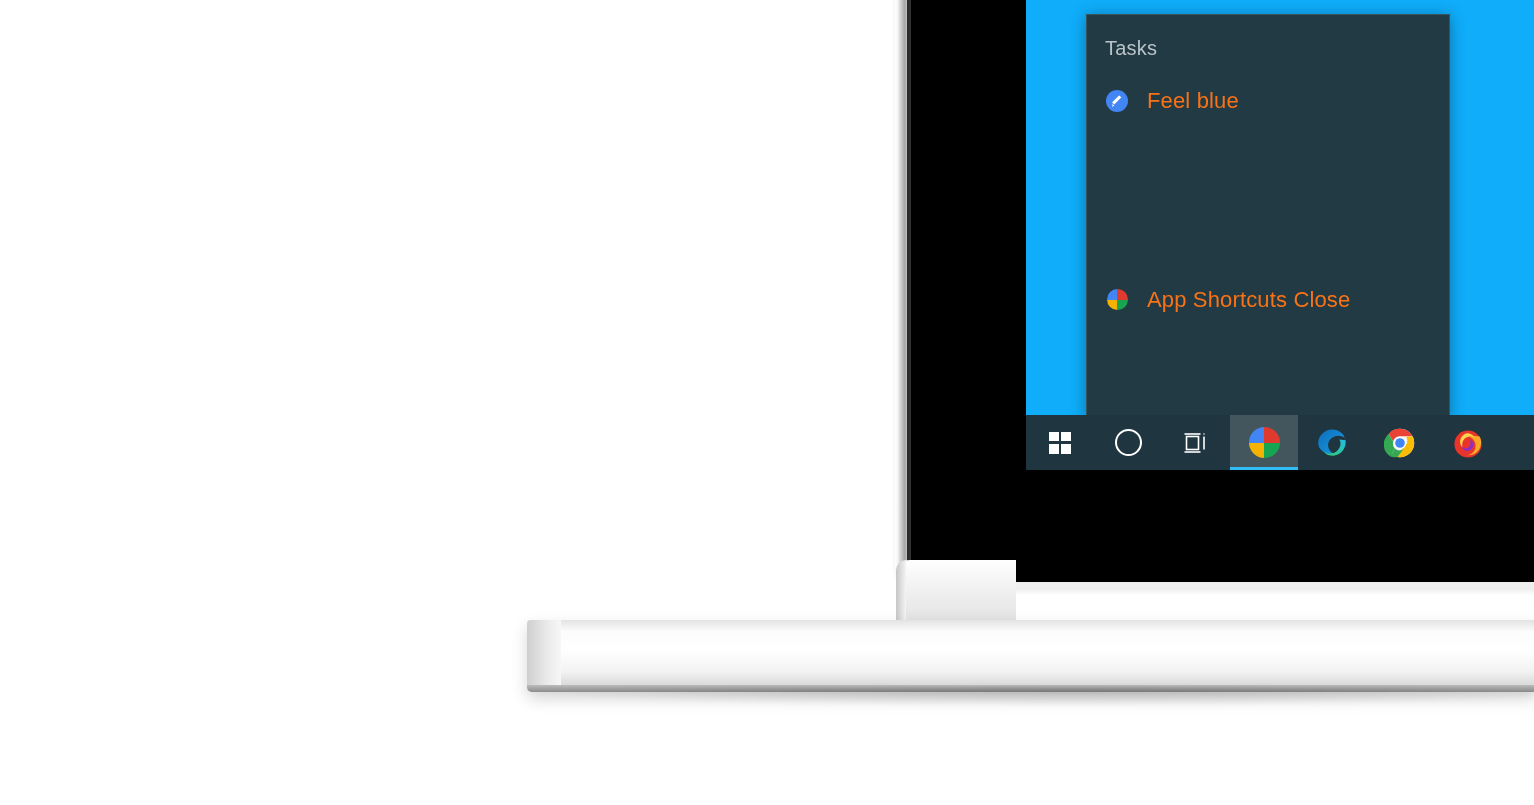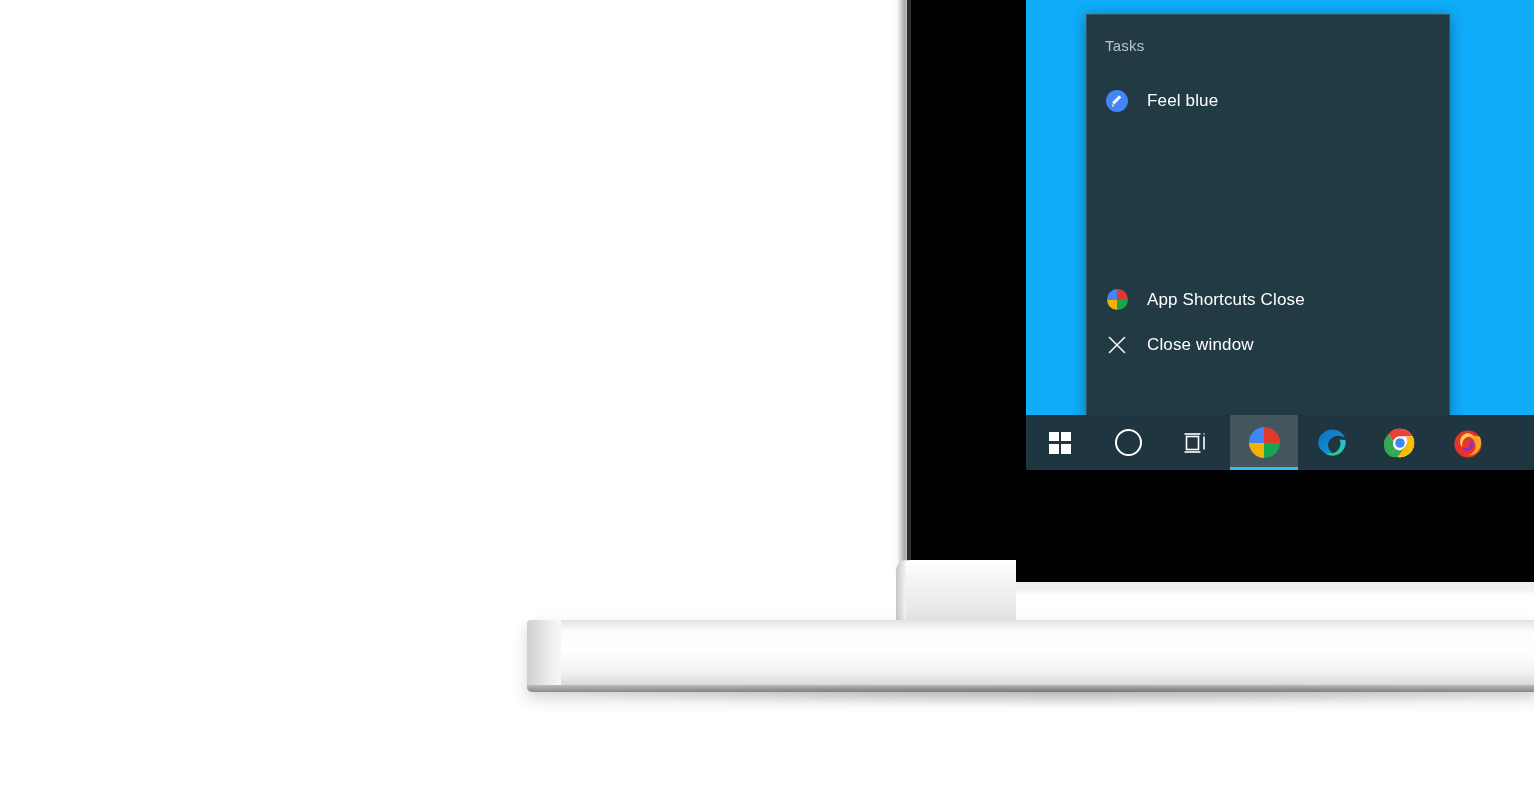--- a/index.html
+++ b/index.html
@@ -84,21 +84,21 @@
     height: 405px;
     background: #223a44;
     border: 1px solid #3a545e;
     box-shadow: 0 2px 14px rgba(0,0,0,0.35);
     box-sizing: border-box;
   }
   .jumplist-header {
     position: absolute;
     left: 18px;
     top: 22px;
-    font-size: 15px;
+    font-size: 20px;
     color: #b9c4c9;
     letter-spacing: 0.2px;
   }
   .menu-group {
     position: absolute;
     left: 0;
     right: 0;
   }
   .menu-group.tasks { top: 63px; }
   .menu-group.system { top: 262px; }
@@ -116,22 +116,22 @@
   .menu-item .mi-icon {
     width: 24px;
     height: 24px;
     flex: 0 0 24px;
     display: flex;
     align-items: center;
     justify-content: center;
     margin-right: 18px;
   }
   .menu-item .mi-label {
-    font-size: 17px;
-    color: #ffffff;
+    font-size: 22px;
+    color: #f97316;
     letter-spacing: 0.15px;
     white-space: nowrap;
   }
 
   
   .dot-pencil {
     position: relative;
     width: 22px;
     height: 22px;
     border-radius: 50%;
@@ -331,29 +331,20 @@
               <i style="background:#4285f4"></i>
                 <i style="background:#e03a2f"></i>
               <i style="background:#f5b200"></i>
                 <i style="background:#18a551"></i>
             </span>
           </span>
           <span class="mi-label">App Shortcuts Close</span>
         </div>
 
 
-        <div class="menu-item">
-          <span class="mi-icon">
-            <svg class="close-icon" viewBox="0 0 24 24" fill="none" stroke="#f2f4f5" stroke-width="1.6" stroke-linecap="round">
-              <line x1="4.5" y1="4.5" x2="19.5" y2="19.5"></line>
-              <line x1="19.5" y1="4.5" x2="4.5" y2="19.5"></line>
-            </svg>
-          </span>
-          <span class="mi-label">Close window</span>
-        </div>
       </div>
     </div>
 
     <div class="taskbar">
 
       <div class="tb-item">
         <span class="win-logo">
           <span></span>
             <span></span>
             <span></span>

